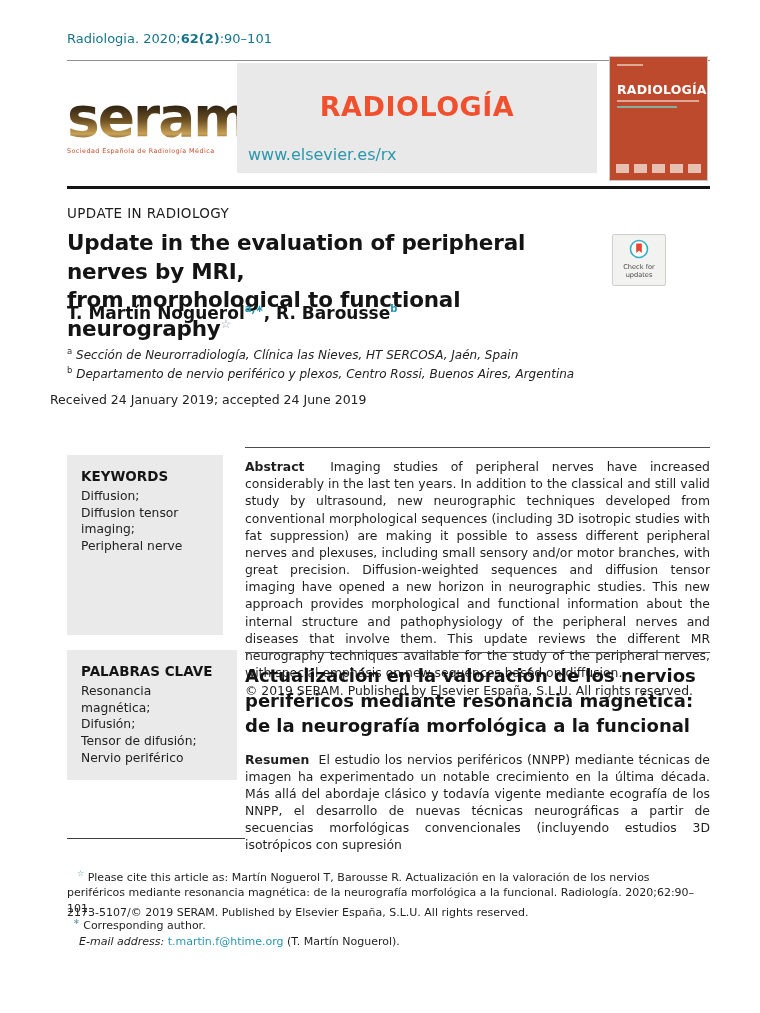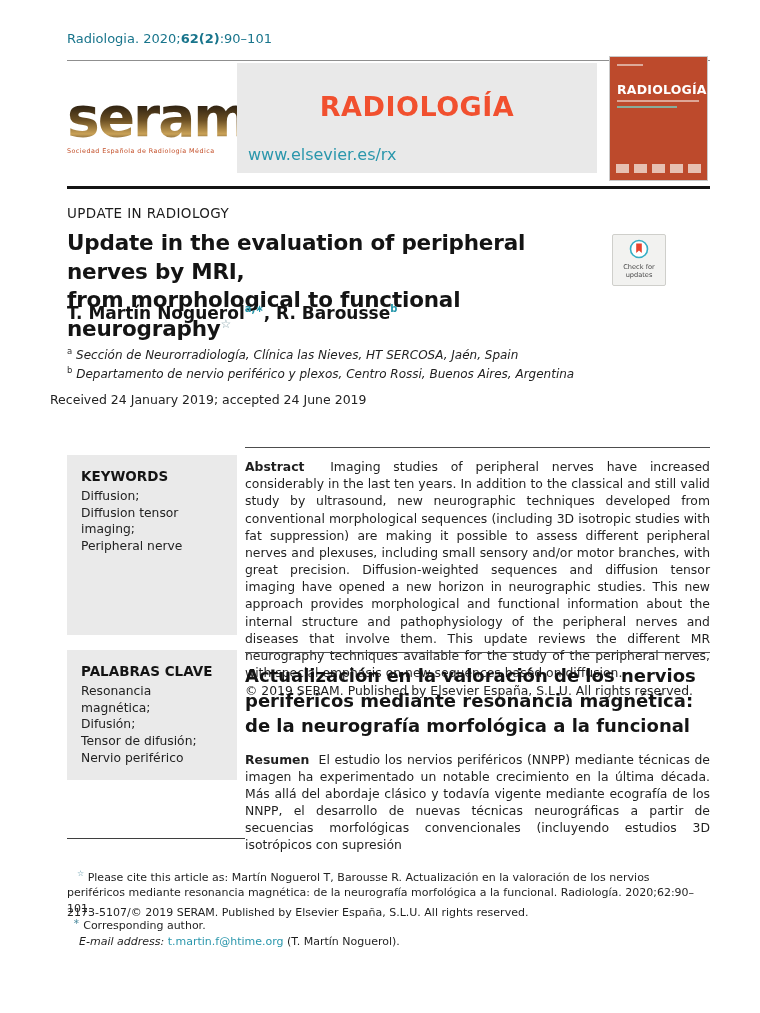--- a/index.html
+++ b/index.html
@@ -50,21 +50,21 @@
   .authors { position:absolute; left:67px; top:303px; font-size:17px; font-weight:bold; color:#141414; }
   .authors sup { font-size:10px; color:#2596ab; font-weight:bold; }
 
   .affiliations { position:absolute; left:67px; top:345px; font-size:12px; font-style:italic; line-height:1.5; color:#222; }
   .affiliations sup { font-size:8.5px; font-style:normal; color:#333; }
 
   .received { position:absolute; left:50px; top:392px; font-size:12.5px; color:#222; }
 
   
   .abs-rule { position:absolute; left:245px; width:465px; top:447px; border-top:1px solid #4d4d4d; }
-  .kw-box { position:absolute; left:67px; top:455px; width:170px; min-height:180px; background:#eaeaea; padding:13px 14px; }
+  .kw-box { position:absolute; left:67px; top:455px; width:156px; min-height:180px; background:#eaeaea; padding:13px 14px; }
   .kw-title { font-size:13.5px; font-weight:bold; color:#141414; margin-bottom:4px; }
   .kw-item { font-size:12.3px; line-height:1.36; color:#222; }
   .abs-body { position:absolute; left:245px; top:458px; width:465px; font-size:12.4px; line-height:1.385;
               color:#1f1f1f; text-align:justify; }
   .abs-body .lead { font-weight:bold; }
   .abs-copy { margin-top:1px; text-align:left; }
 
   
   .es-rule { position:absolute; left:245px; width:465px; top:652px; border-top:1px solid #4d4d4d; }
   .pc-box { position:absolute; left:67px; top:650px; width:170px; min-height:113px; background:#eaeaea; padding:13px 14px; }

